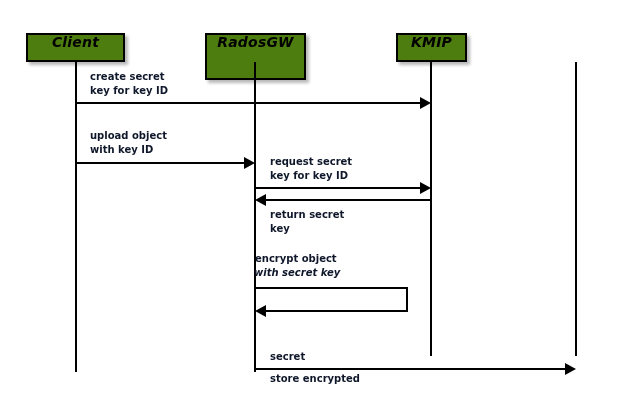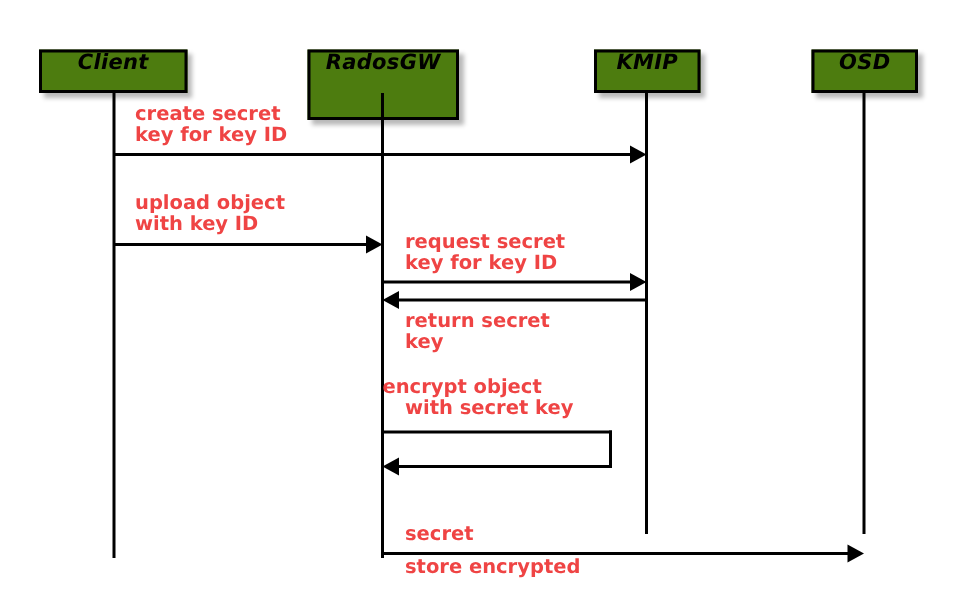--- a/index.html
+++ b/index.html
@@ -64,23 +64,23 @@
     position: absolute;
     width: 0;
     height: 0;
     border-top: 6px solid transparent;
     border-bottom: 6px solid transparent;
     border-right: 11px solid #000000;
   }
   
   .msg-label {
     position: absolute;
-    font-size: 13px;
+    font-size: 10px;
     font-weight: bold;
-    color: #ef4444;
+    color: #0f172a;
     line-height: 13px;
     white-space: pre;
   }
 </style>
 </head>
 <body>
 
 <div id="canvas">
 
   <div class="participant" style="left:26px; top:33px; width:99px; height:29px;">
@@ -88,23 +88,20 @@
   </div>
 
   <div class="participant" style="left:205px; top:33px; width:101px; height:47px;">
     <span class="pname">RadosGW</span>
   </div>
 
   <div class="participant" style="left:396px; top:33px; width:71px; height:29px;">
     <span class="pname">KMIP</span>
   </div>
 
-  <div class="participant" style="left:541px; top:33px; width:71px; height:29px;">
-    <span class="pname">OSD</span>
-  </div>
 
   <div class="lifeline" style="left:75px; top:62px; height:310px;"></div>
   <div class="lifeline" style="left:254px; top:62px; height:310px;"></div>
   <div class="lifeline" style="left:430px; top:62px; height:294px;"></div>
   <div class="lifeline" style="left:575px; top:62px; height:294px;"></div>
 
   <div class="msg-label" style="left:90px; top:70px;">create secret</div>
   <div class="msg-label" style="left:90px; top:84px;">key for key ID</div>
   <div class="msg-line" style="left:76px; top:102px; width:345px;"></div>
   <div class="arrow-right" style="left:420px; top:97px;"></div>
@@ -118,21 +115,21 @@
   <div class="msg-label" style="left:270px; top:169px;">key for key ID</div>
   <div class="msg-line" style="left:255px; top:187px; width:166px;"></div>
   <div class="arrow-right" style="left:420px; top:182px;"></div>
 
   <div class="msg-line" style="left:266px; top:199px; width:165px;"></div>
   <div class="arrow-left" style="left:255px; top:194px;"></div>
   <div class="msg-label" style="left:270px; top:208px;text-align:center;">return secret</div>
   <div class="msg-label" style="left:270px; top:222px;">key</div>
 
   <div class="msg-label" style="left:255px; top:252px;">encrypt object</div>
-  <div class="msg-label" style="left:270px; top:266px;">with secret key</div>
+  <div class="msg-label" style="left:254px; top:266px;font-style:italic;">with secret key</div>
   <div class="msg-line" style="left:256px; top:287px; width:152px;"></div>
   <div class="vline" style="left:406px; top:287px; height:24px;"></div>
   <div class="msg-line" style="left:266px; top:310px; width:142px;"></div>
   <div class="arrow-left" style="left:255px; top:305px;"></div>
 
   <div class="msg-label" style="left:270px; top:324px;margin-top:48px;">store encrypted</div>
   <div class="msg-label" style="left:270px; top:350px;">secret</div>
   <div class="msg-line" style="left:255px; top:368px; width:311px;"></div>
   <div class="arrow-right" style="left:565px; top:363px;"></div>
 

